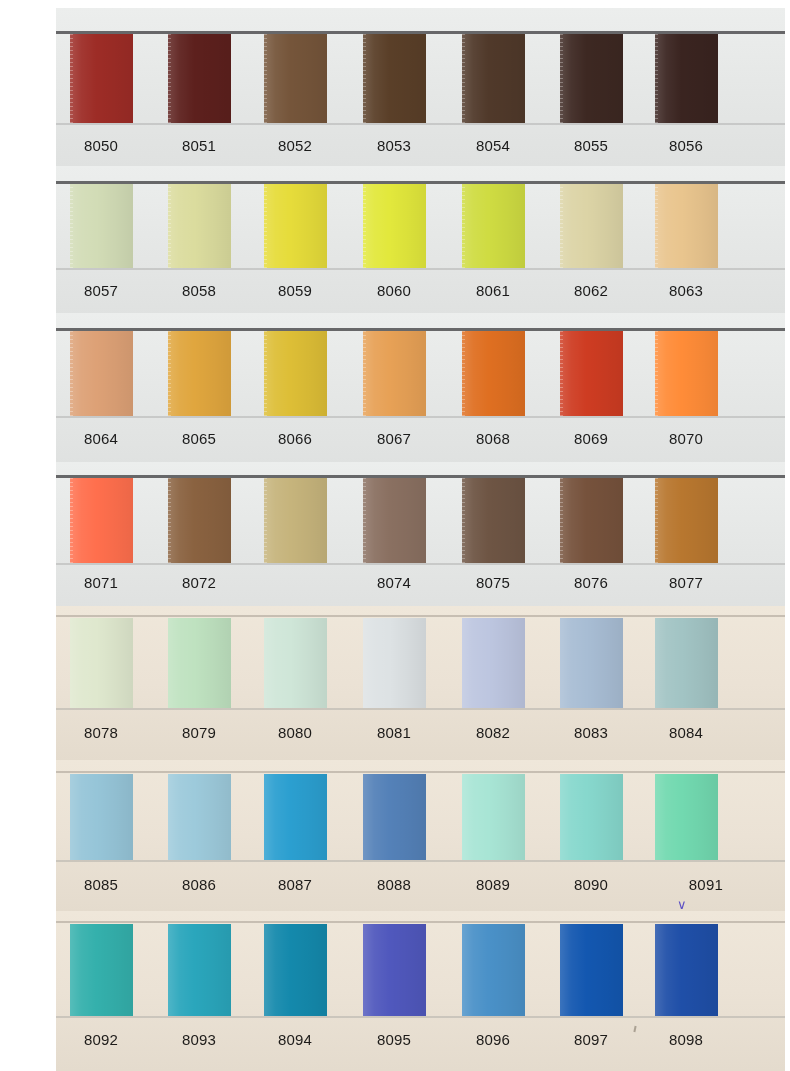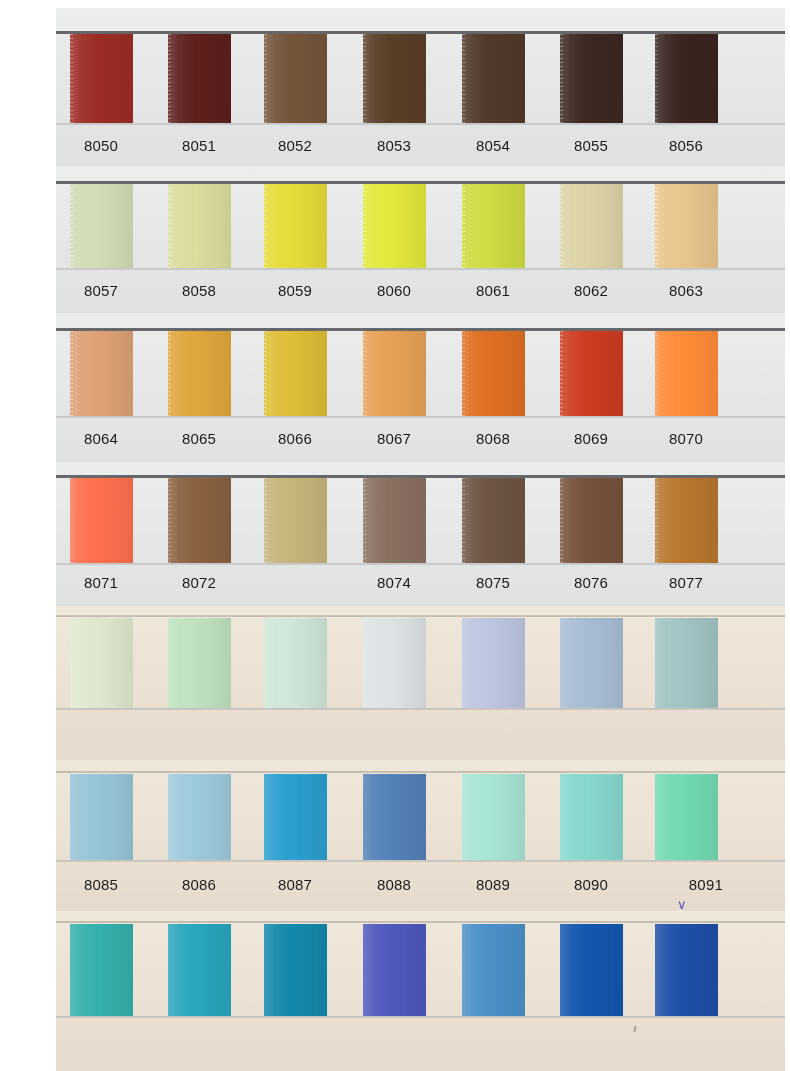--- a/index.html
+++ b/index.html
@@ -246,20 +246,29 @@
         <div class="swatches">
           <div class="ribbon" title="8078" style="left: 70px; top: 12px; width: 63px; height: 90px; background: rgb(223, 232, 206);"></div>
           <div class="ribbon" title="8079" style="left: 168px; top: 12px; width: 63px; height: 90px; background: rgb(191, 226, 192);"></div>
           <div class="ribbon" title="8080" style="left: 264px; top: 12px; width: 63px; height: 90px; background: rgb(207, 230, 216);"></div>
           <div class="ribbon" title="8081" style="left: 363px; top: 12px; width: 63px; height: 90px; background: rgb(221, 226, 228);"></div>
           <div class="ribbon" title="8082" style="left: 462px; top: 12px; width: 63px; height: 90px; background: rgb(189, 198, 224);"></div>
           <div class="ribbon" title="8083" style="left: 560px; top: 12px; width: 63px; height: 90px; background: rgb(168, 189, 212);"></div>
           <div class="ribbon" title="8084" style="left: 655px; top: 12px; width: 63px; height: 90px; background: rgb(162, 196, 196);"></div>
         </div>
         <div class="strip-shadow-bottom" style="top: 102px;"></div>
+        <div class="labels" style="top: 118px;">
+          <div class="label warm" style="left: 64px;">8078</div>
+          <div class="label warm" style="left: 162px;">8079</div>
+          <div class="label warm" style="left: 258px;">8080</div>
+          <div class="label warm" style="left: 357px;">8081</div>
+          <div class="label warm" style="left: 456px;">8082</div>
+          <div class="label warm" style="left: 554px;">8083</div>
+          <div class="label warm" style="left: 649px;">8084</div>
+        </div>
       </div>
       <div class="band" style="top: 760px; height: 152px;">
         <div class="band-bg stock-warm"></div>
         <div class="strip-shadow-top" style="top: 11px; background: rgba(150, 142, 130, 0.45); height: 2px;"></div>
         <div class="swatches">
           <div class="ribbon" title="8085" style="left: 70px; top: 14px; width: 63px; height: 86px; background: rgb(150, 197, 216);"></div>
           <div class="ribbon" title="8086" style="left: 168px; top: 14px; width: 63px; height: 86px; background: rgb(157, 202, 219);"></div>
           <div class="ribbon" title="8087" style="left: 264px; top: 14px; width: 63px; height: 86px; background: rgb(43, 159, 208);"></div>
           <div class="ribbon" title="8088" style="left: 363px; top: 14px; width: 63px; height: 86px; background: rgb(84, 129, 184);"></div>
           <div class="ribbon" title="8089" style="left: 462px; top: 14px; width: 63px; height: 86px; background: rgb(168, 229, 213);"></div>
@@ -284,16 +293,25 @@
         <div class="swatches">
           <div class="ribbon" title="8092" style="left: 70px; top: 13px; width: 63px; height: 92px; background: rgb(52, 176, 172);"></div>
           <div class="ribbon" title="8093" style="left: 168px; top: 13px; width: 63px; height: 92px; background: rgb(42, 166, 188);"></div>
           <div class="ribbon" title="8094" style="left: 264px; top: 13px; width: 63px; height: 92px; background: rgb(20, 137, 172);"></div>
           <div class="ribbon" title="8095" style="left: 363px; top: 13px; width: 63px; height: 92px; background: rgb(80, 88, 189);"></div>
           <div class="ribbon" title="8096" style="left: 462px; top: 13px; width: 63px; height: 92px; background: rgb(74, 145, 200);"></div>
           <div class="ribbon" title="8097" style="left: 560px; top: 13px; width: 63px; height: 92px; background: rgb(19, 87, 176);"></div>
           <div class="ribbon" title="8098" style="left: 655px; top: 13px; width: 63px; height: 92px; background: rgb(31, 79, 168);"></div>
         </div>
         <div class="strip-shadow-bottom" style="top: 105px;"></div>
+        <div class="labels" style="top: 120px;">
+          <div class="label warm" style="left: 64px;">8092</div>
+          <div class="label warm" style="left: 162px;">8093</div>
+          <div class="label warm" style="left: 258px;">8094</div>
+          <div class="label warm" style="left: 357px;">8095</div>
+          <div class="label warm" style="left: 456px;">8096</div>
+          <div class="label warm" style="left: 554px;">8097</div>
+          <div class="label warm" style="left: 649px;">8098</div>
+        </div>
         <div class="speck" style="left: 634px; top: 115px;"></div>
       </div>
     </div>
 </div>
 
 </body></html>

